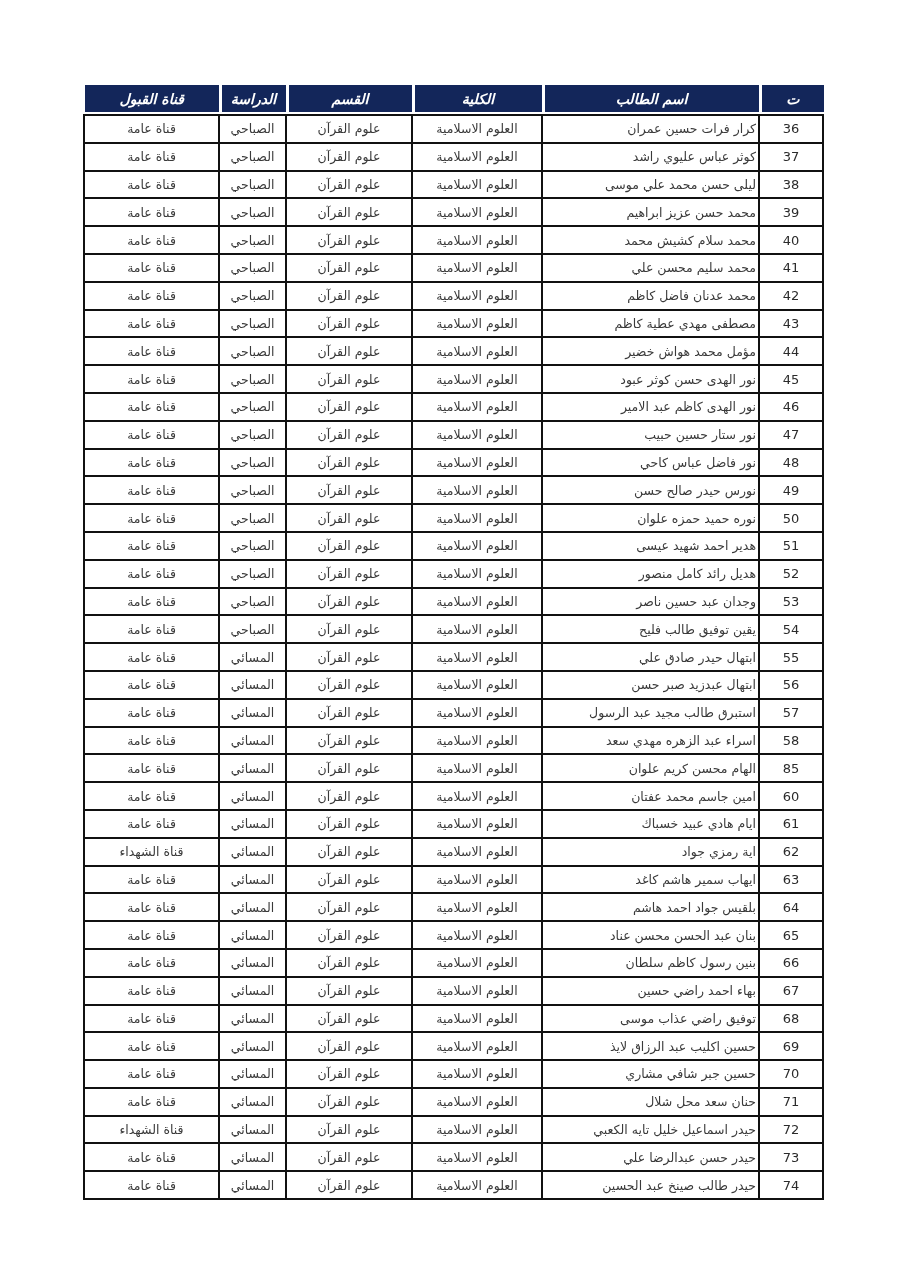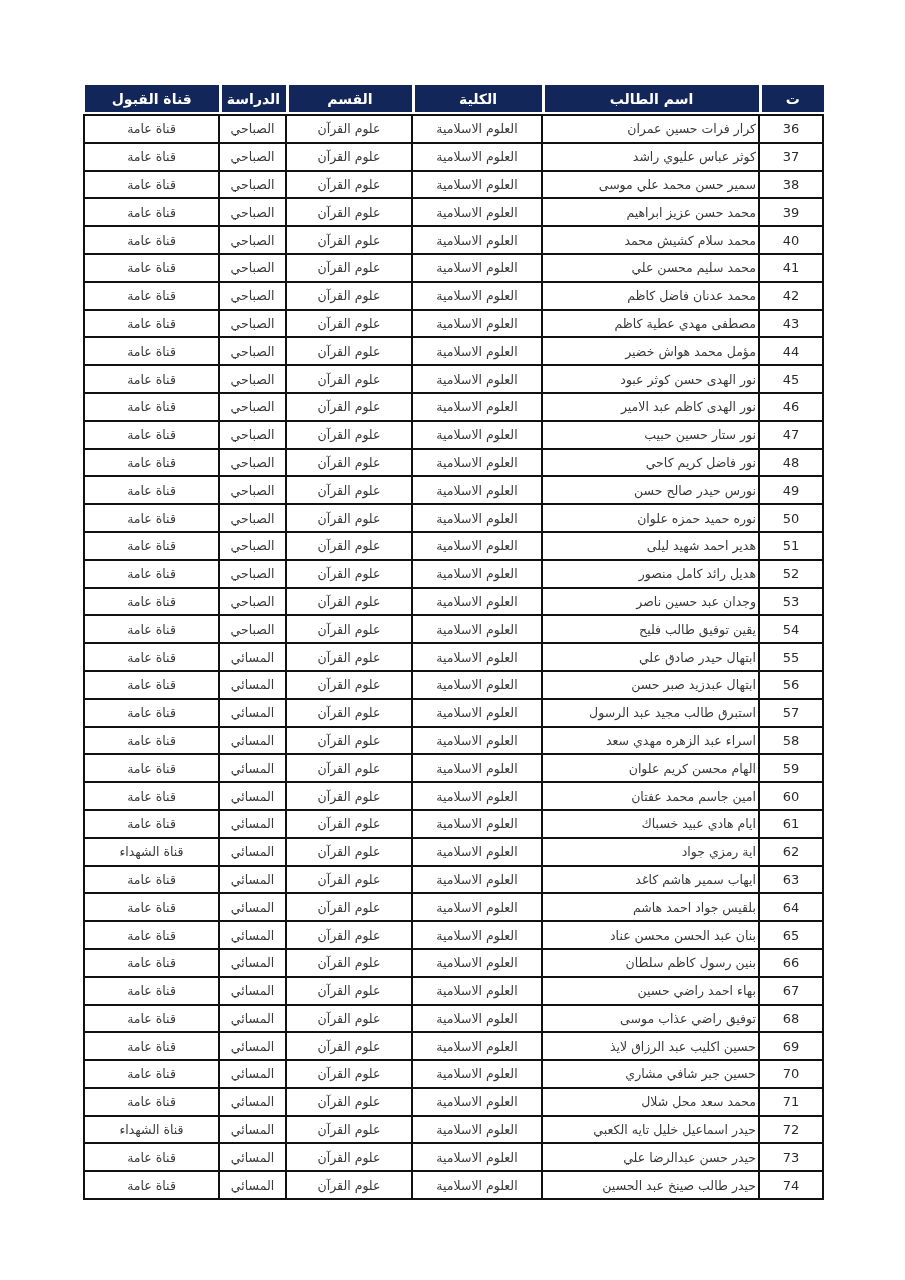--- a/index.html
+++ b/index.html
@@ -18,21 +18,21 @@
   col.c-college{width:130px;}
   col.c-dept{width:126px;}
   col.c-study{width:67px;}
   col.c-channel{width:135px;}
 
   .hdr-table th{
     background:#13265A;color:#ffffff;
     font-size:14px;font-weight:bold;
     height:27px;padding:0 2px;
     border-left:3px solid #ffffff;
-    vertical-align:middle;
+    vertical-align:middle;font-style:italic;
   }
   .hdr-table th:last-child{border-left:none;}
   .hdr-table{margin-bottom:2px;}
 
   .body-table td{
     border:2px solid #111111;
     height:25.8px;padding:0 2px;
     font-size:12.5px;color:#3a3a3a;
     text-align:center;vertical-align:middle;
     white-space:nowrap;overflow:hidden;
@@ -87,21 +87,21 @@
         <tr>
       <td class="cell-no">37</td>
       <td class="cell-name">كوثر عباس عليوي راشد</td>
       <td class="cell-college">العلوم الاسلامية</td>
       <td class="cell-dept">علوم القرآن</td>
       <td class="cell-study">الصباحي</td>
       <td class="cell-channel">قناة عامة</td>
     </tr>
         <tr>
       <td class="cell-no">38</td>
-      <td class="cell-name">سمير حسن محمد علي موسى</td>
+      <td class="cell-name">ليلى حسن محمد علي موسى</td>
       <td class="cell-college">العلوم الاسلامية</td>
       <td class="cell-dept">علوم القرآن</td>
       <td class="cell-study">الصباحي</td>
       <td class="cell-channel">قناة عامة</td>
     </tr>
         <tr>
       <td class="cell-no">39</td>
       <td class="cell-name">محمد حسن عزيز ابراهيم</td>
       <td class="cell-college">العلوم الاسلامية</td>
       <td class="cell-dept">علوم القرآن</td>
@@ -167,21 +167,21 @@
         <tr>
       <td class="cell-no">47</td>
       <td class="cell-name">نور ستار حسين حبيب</td>
       <td class="cell-college">العلوم الاسلامية</td>
       <td class="cell-dept">علوم القرآن</td>
       <td class="cell-study">الصباحي</td>
       <td class="cell-channel">قناة عامة</td>
     </tr>
         <tr>
       <td class="cell-no">48</td>
-      <td class="cell-name">نور فاضل كريم كاحي</td>
+      <td class="cell-name">نور فاضل عباس كاحي</td>
       <td class="cell-college">العلوم الاسلامية</td>
       <td class="cell-dept">علوم القرآن</td>
       <td class="cell-study">الصباحي</td>
       <td class="cell-channel">قناة عامة</td>
     </tr>
         <tr>
       <td class="cell-no">49</td>
       <td class="cell-name">نورس حيدر صالح حسن</td>
       <td class="cell-college">العلوم الاسلامية</td>
       <td class="cell-dept">علوم القرآن</td>
@@ -191,21 +191,21 @@
         <tr>
       <td class="cell-no">50</td>
       <td class="cell-name">نوره حميد حمزه علوان</td>
       <td class="cell-college">العلوم الاسلامية</td>
       <td class="cell-dept">علوم القرآن</td>
       <td class="cell-study">الصباحي</td>
       <td class="cell-channel">قناة عامة</td>
     </tr>
         <tr>
       <td class="cell-no">51</td>
-      <td class="cell-name">هدير احمد شهيد ليلى</td>
+      <td class="cell-name">هدير احمد شهيد عيسى</td>
       <td class="cell-college">العلوم الاسلامية</td>
       <td class="cell-dept">علوم القرآن</td>
       <td class="cell-study">الصباحي</td>
       <td class="cell-channel">قناة عامة</td>
     </tr>
         <tr>
       <td class="cell-no">52</td>
       <td class="cell-name">هديل رائد كامل منصور</td>
       <td class="cell-college">العلوم الاسلامية</td>
       <td class="cell-dept">علوم القرآن</td>
@@ -254,21 +254,21 @@
     </tr>
         <tr>
       <td class="cell-no">58</td>
       <td class="cell-name">اسراء عبد الزهره مهدي سعد</td>
       <td class="cell-college">العلوم الاسلامية</td>
       <td class="cell-dept">علوم القرآن</td>
       <td class="cell-study">المسائي</td>
       <td class="cell-channel">قناة عامة</td>
     </tr>
         <tr>
-      <td class="cell-no">59</td>
+      <td class="cell-no">85</td>
       <td class="cell-name">الهام محسن كريم علوان</td>
       <td class="cell-college">العلوم الاسلامية</td>
       <td class="cell-dept">علوم القرآن</td>
       <td class="cell-study">المسائي</td>
       <td class="cell-channel">قناة عامة</td>
     </tr>
         <tr>
       <td class="cell-no">60</td>
       <td class="cell-name">امين جاسم محمد عفتان</td>
       <td class="cell-college">العلوم الاسلامية</td>
@@ -351,21 +351,21 @@
         <tr>
       <td class="cell-no">70</td>
       <td class="cell-name">حسين جبر شافي مشاري</td>
       <td class="cell-college">العلوم الاسلامية</td>
       <td class="cell-dept">علوم القرآن</td>
       <td class="cell-study">المسائي</td>
       <td class="cell-channel">قناة عامة</td>
     </tr>
         <tr>
       <td class="cell-no">71</td>
-      <td class="cell-name">محمد سعد محل شلال</td>
+      <td class="cell-name">حنان سعد محل شلال</td>
       <td class="cell-college">العلوم الاسلامية</td>
       <td class="cell-dept">علوم القرآن</td>
       <td class="cell-study">المسائي</td>
       <td class="cell-channel">قناة عامة</td>
     </tr>
         <tr>
       <td class="cell-no">72</td>
       <td class="cell-name">حيدر اسماعيل خليل تايه الكعبي</td>
       <td class="cell-college">العلوم الاسلامية</td>
       <td class="cell-dept">علوم القرآن</td>

